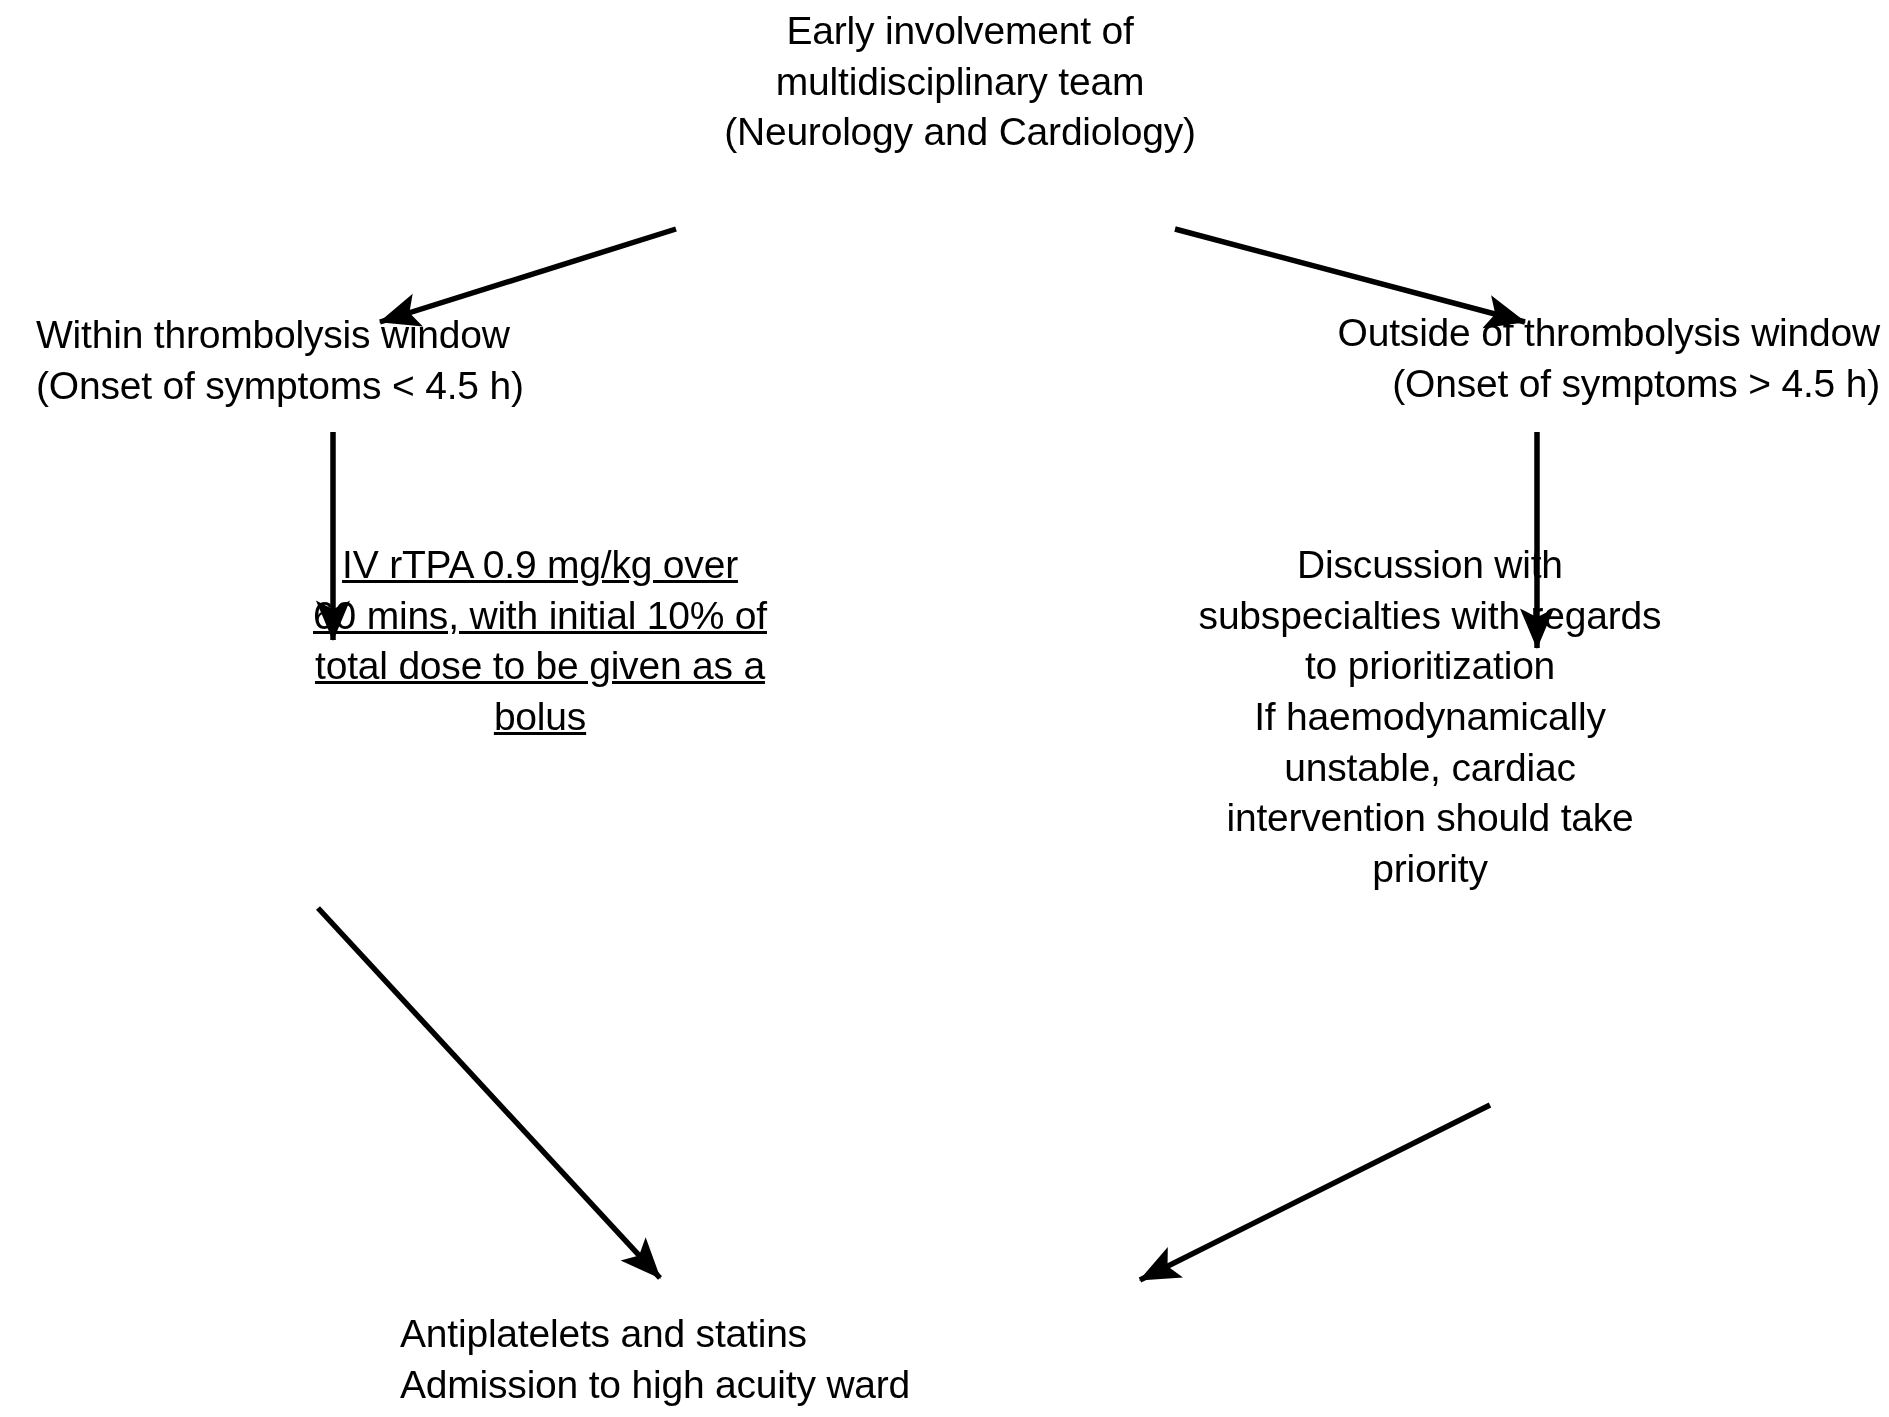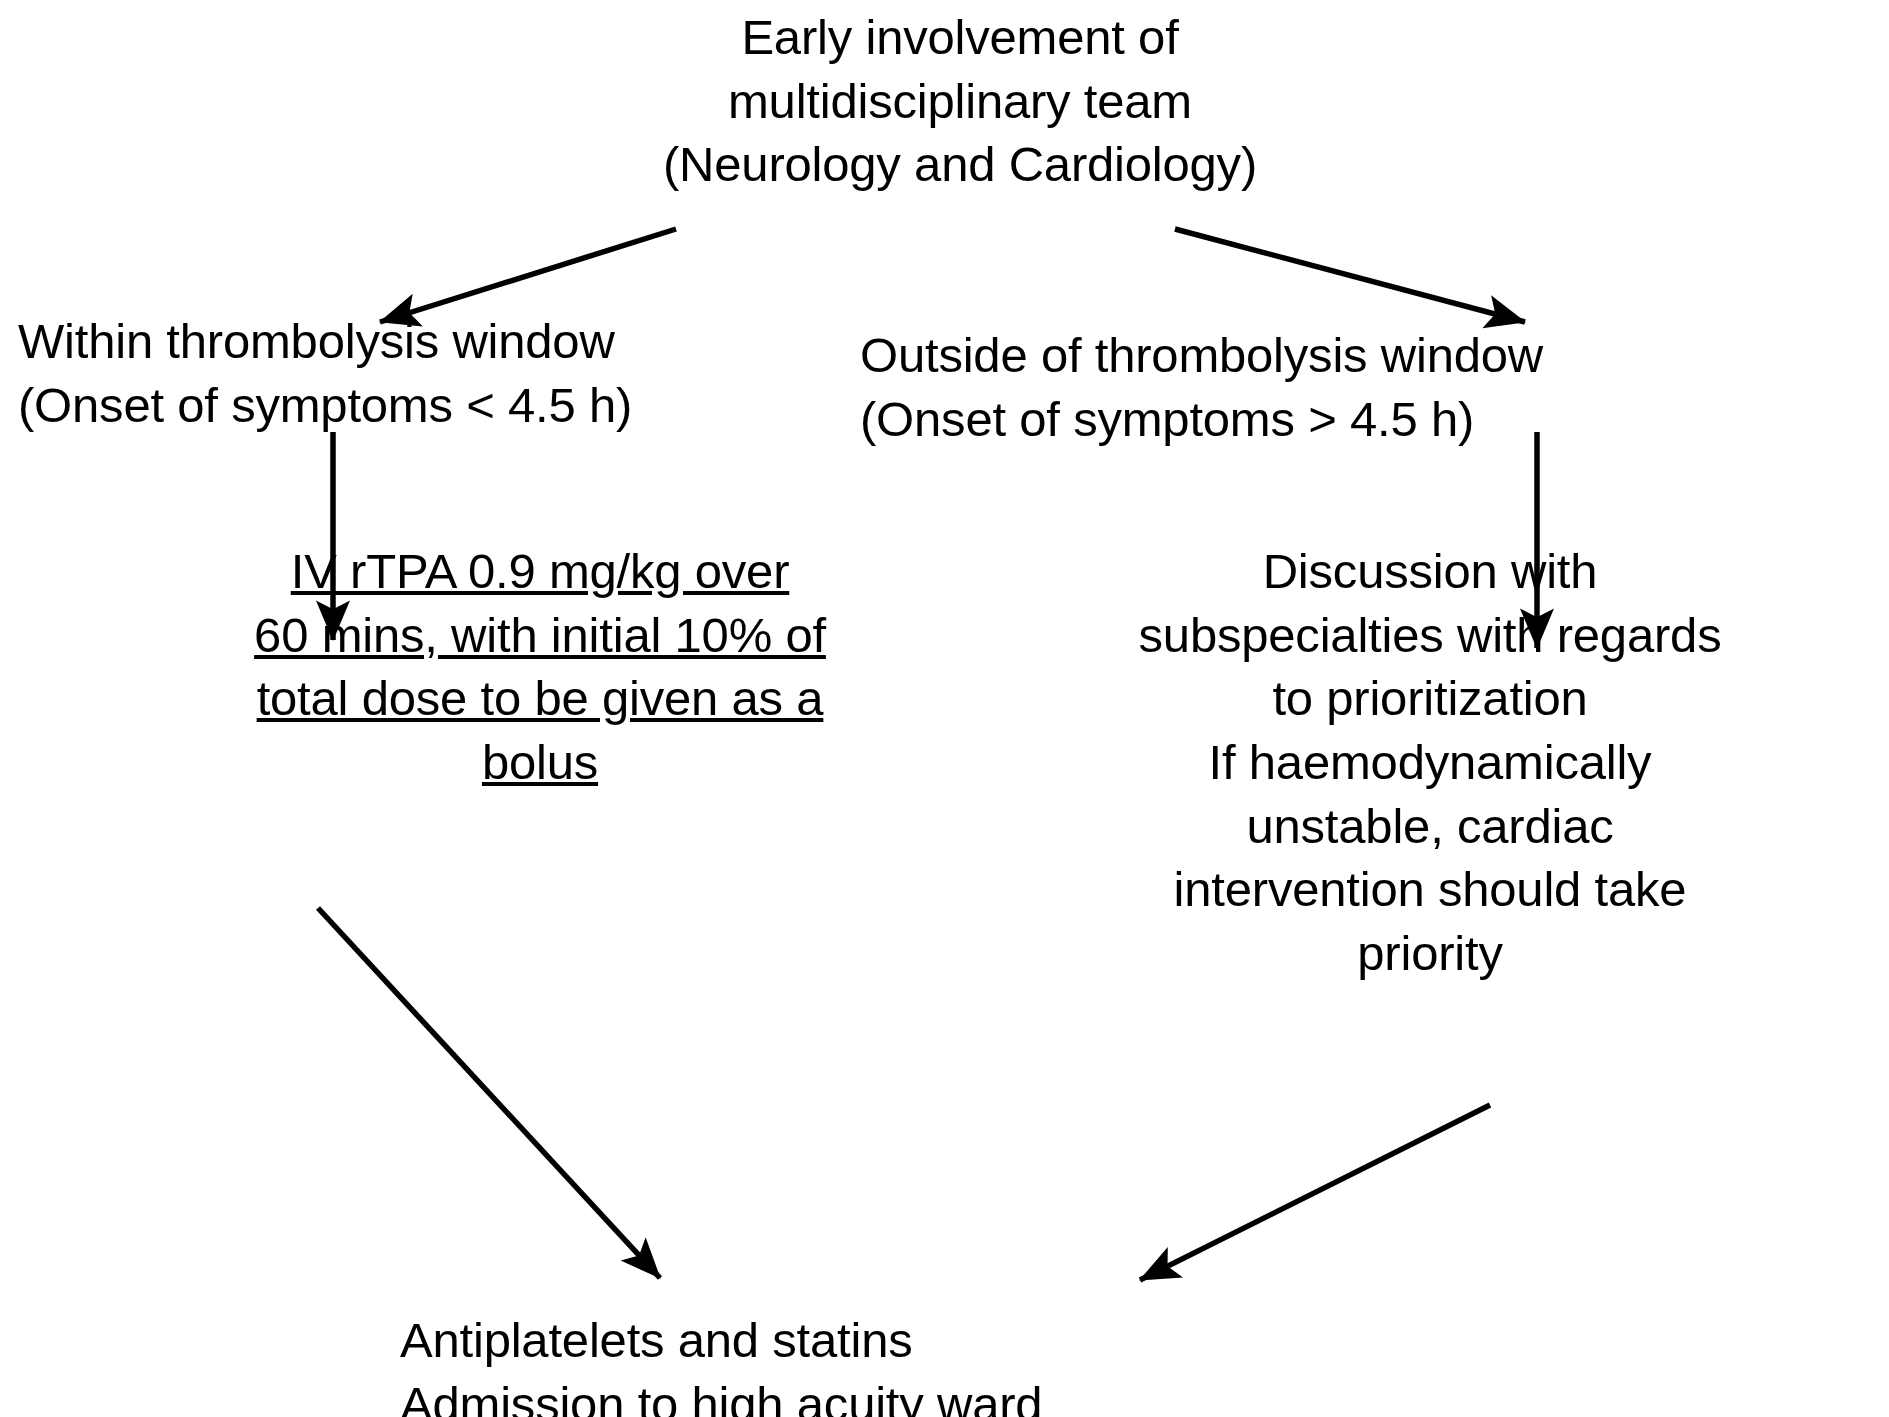--- a/index.html
+++ b/index.html
@@ -12,38 +12,38 @@
     width: 1889px;
     height: 1417px;
     background: #ffffff;
     font-family: "Liberation Sans", sans-serif;
     color: #000000;
     overflow: hidden;
   }
   .node {
     position: absolute;
     text-align: center;
-    font-size: 49px;
+    font-size: 39px;
     line-height: 1.30;
     color: #000000;
     white-space: pre-line;
     letter-spacing: -0.2px;
   }
   svg.edges {
     position: absolute;
     left: 0;
     top: 0;
     width: 1889px;
     height: 1417px;
     pointer-events: none;
   }
   
   #node-root      { left: 430px;  top: 6px;    width: 1060px; }
-  #node-left-cond { left: 0px;    top: 310px;  width: 1100px; text-align: left; padding-left: 18px; box-sizing: border-box;}
-  #node-right-cond{ left: 860px;  top: 324px;  width: 1020px; text-align: left; }
+  #node-left-cond { left: 0px;    top: 310px;  width: 1100px; text-align: left; padding-left: 36px; box-sizing: border-box;}
+  #node-right-cond{ left: 860px;  top: 308px;  width: 1020px; text-align: right; }
   #node-left-act  { left: 0px;    top: 540px;  width: 1080px; text-align: center; text-decoration: underline; }
   #node-right-act { left: 960px;  top: 540px;  width: 940px;  text-align: center; }
   #node-bottom    { left: 400px;  top: 1309px; width: 1080px; text-align: left; }
 </style>
 </head>
 <body>
 
 <div id="canvas">
 
   <svg class="edges" viewBox="0 0 1889 1417" xmlns="http://www.w3.org/2000/svg">

